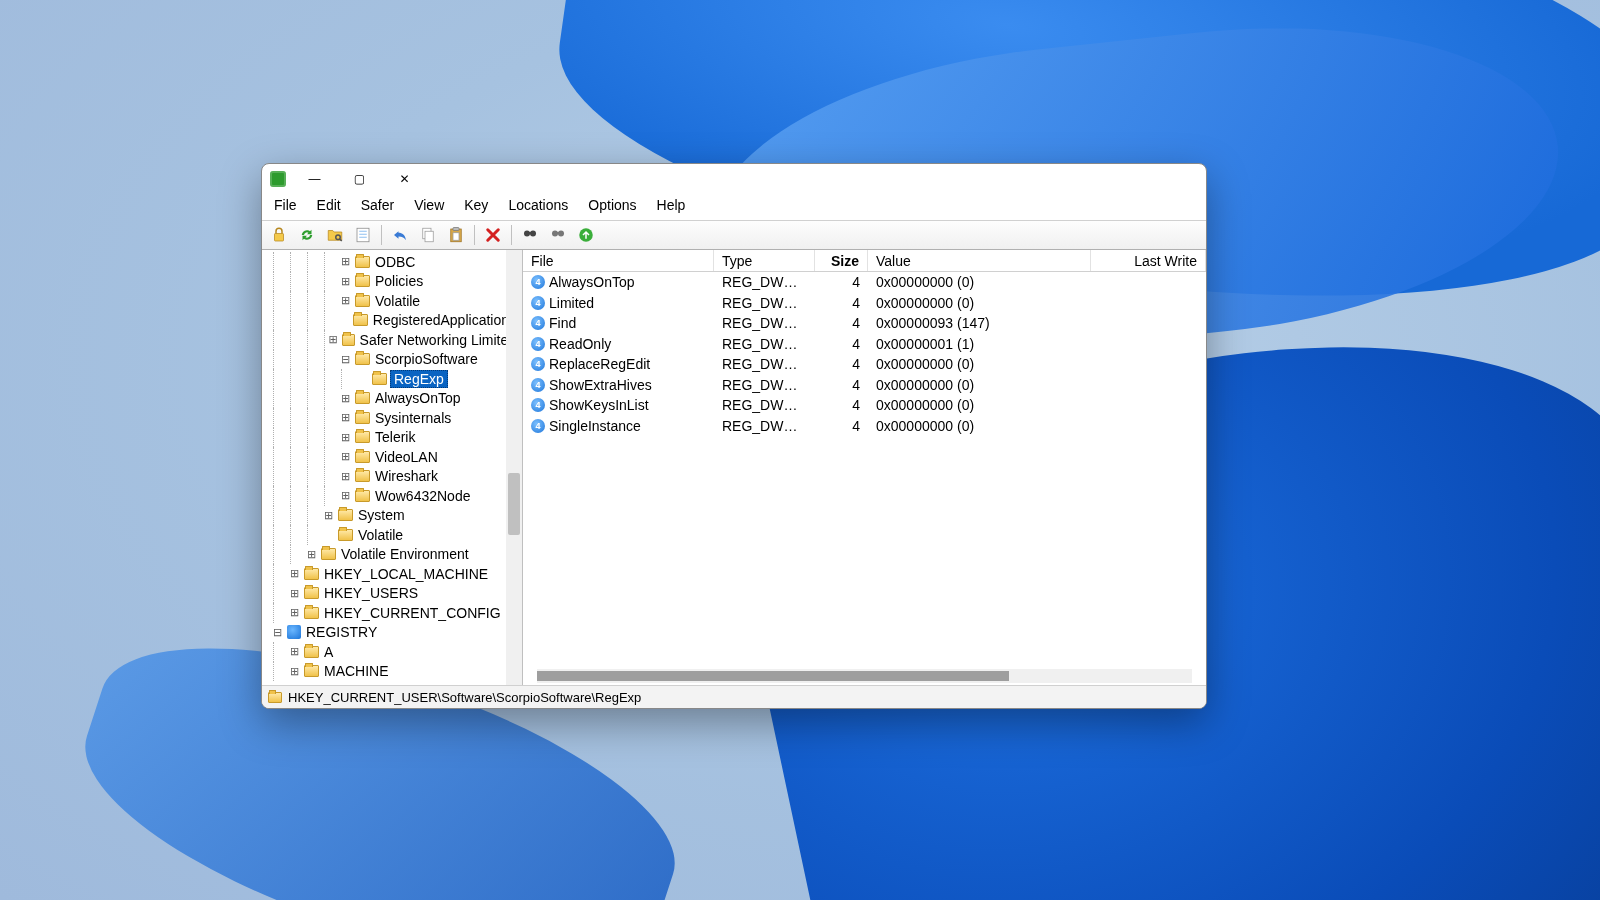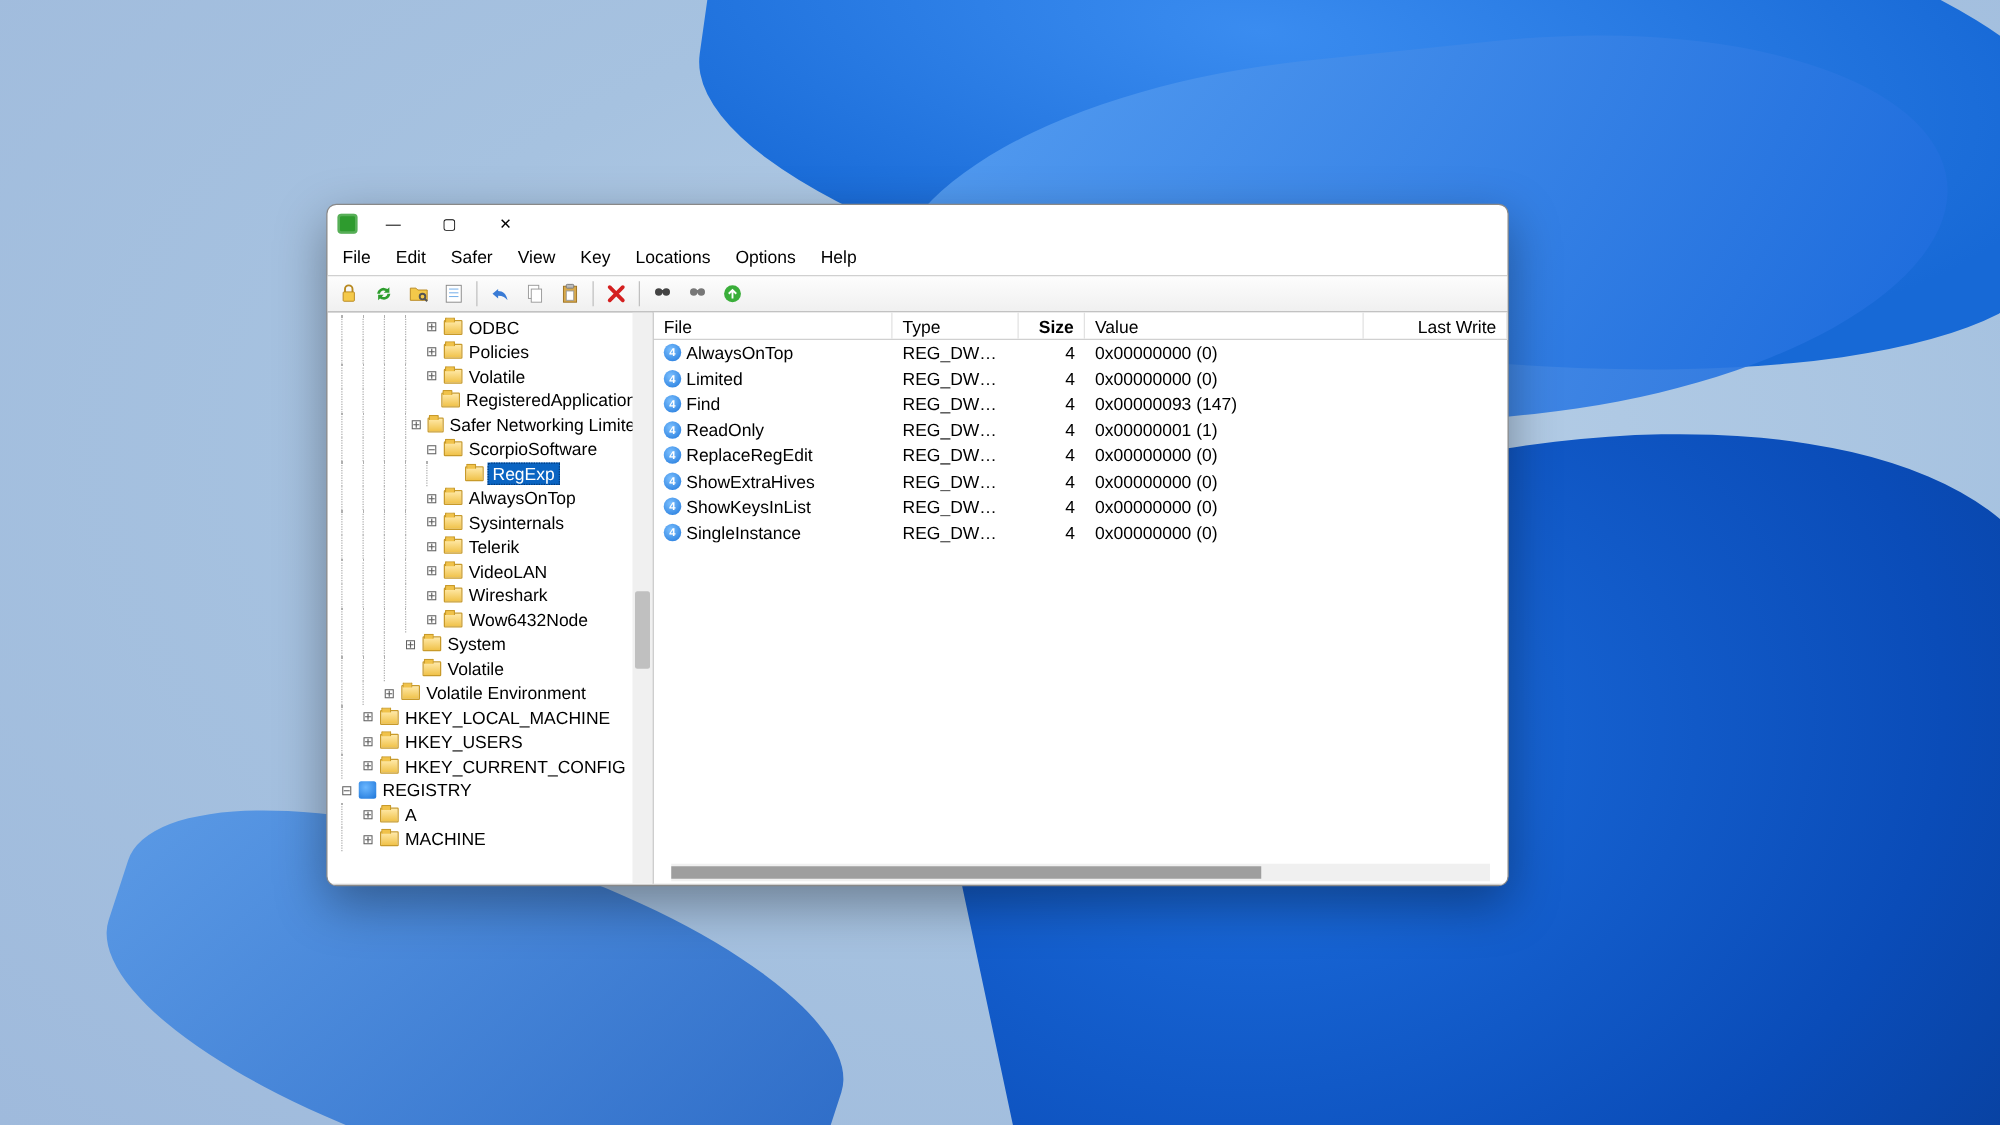--- a/index.html
+++ b/index.html
@@ -413,14 +413,18 @@
             <div class="cell size c-size">4</div>
             <div class="cell c-value" style="flex: 1 1 0%;">0x00000000 (0)</div>
           </div>
           <div class="h-scroll">
           <div class="h-thumb"></div>
         </div>
       </div>
     </div>
   </div>
 
+  <div class="statusbar">
+    <span class="status-ic"></span>
+    <span>HKEY_CURRENT_USER\Software\ScorpioSoftware\RegExp</span>
+  </div>
 
 </div>
 
 </body></html>

